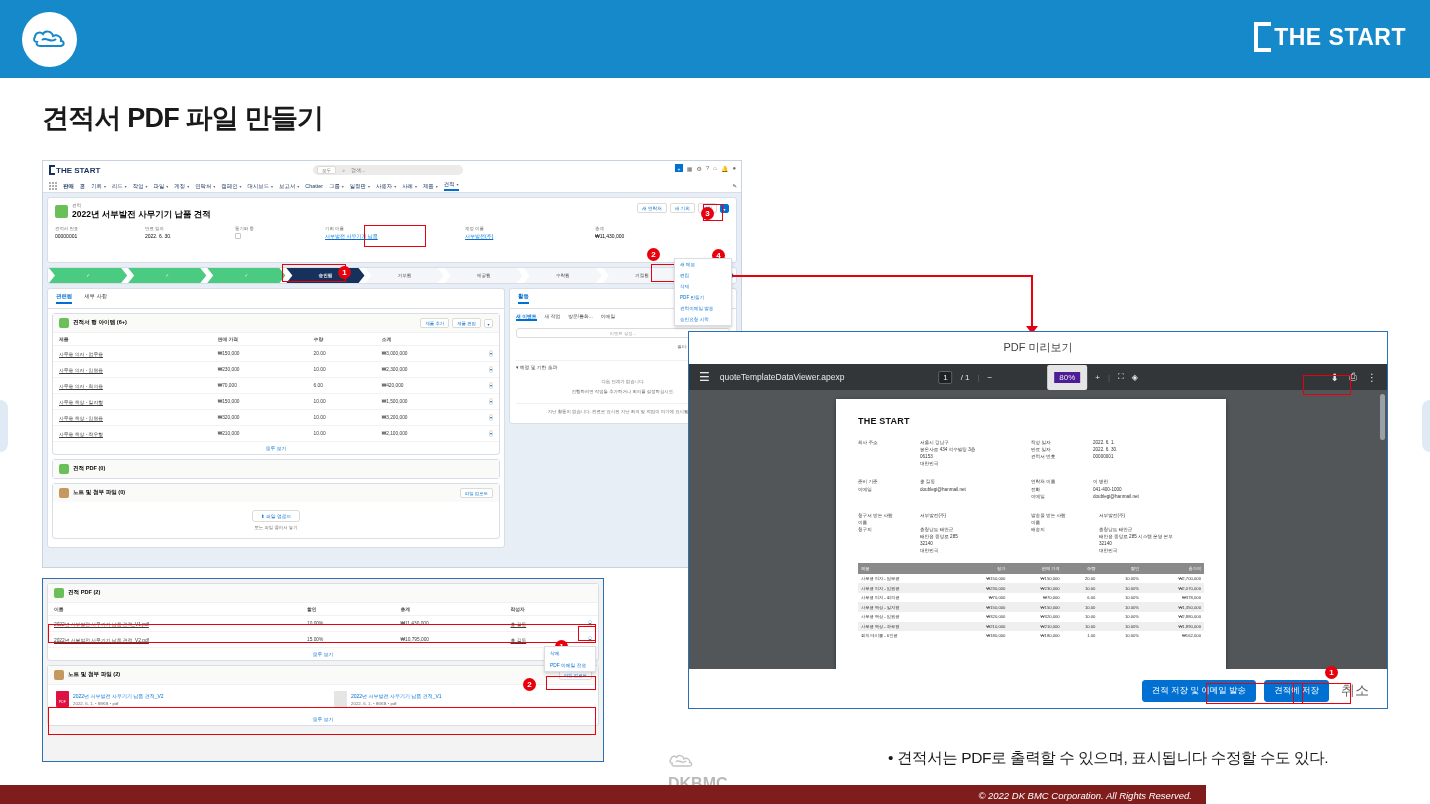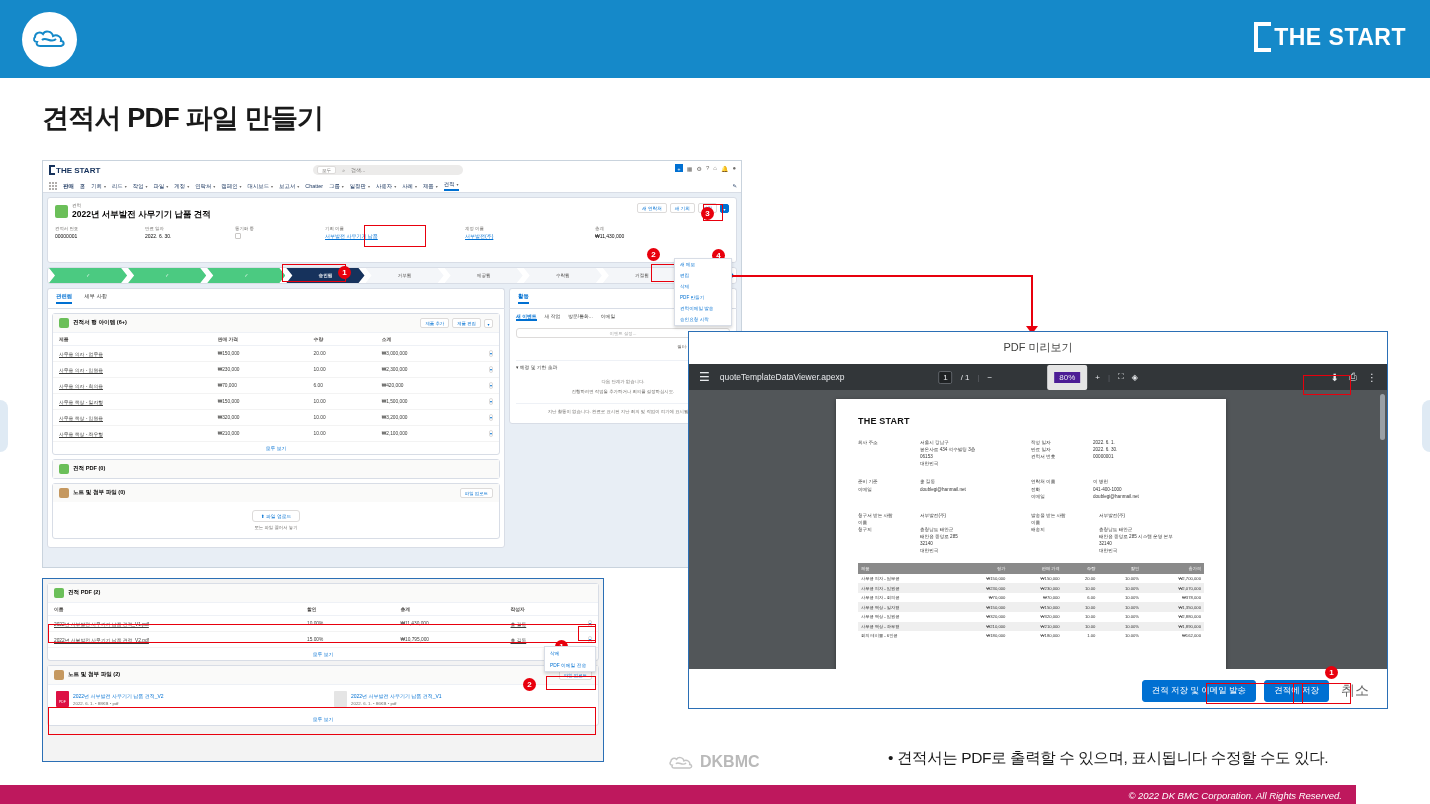--- a/index.html
+++ b/index.html
@@ -210,26 +210,26 @@
   .pdf-tbl tr.alt td { background:#efefef; }
   .pdf-scroll { position:absolute; right:2px; top:4px; width:5px; height:46px;
                 background:#9aa0a6; border-radius:3px; }
   .pdf-foot { height:44px; display:flex; align-items:center; justify-content:flex-end;
               gap:8px; padding-right:14px; }
   .btn-blue { background:#0070d2; color:#fff; border:1px solid #0070d2; border-radius:3px;
               font-size:8.5px; padding:4px 9px; }
   .btn-plain { color:#6b6b6b; font-size:14px; padding:4px 4px; }
 
   
-  .footer-logo { position:absolute; left:668px; top:753px; display:flex; align-items:flex-end;
-                 gap:6px; color:#b9b9b9; font-size:16px; font-weight:bold; }
+  .footer-logo { position:absolute; left:668px; top:753px; display:flex; align-items:flex-start;
+                 gap:6px; color:#b9b9b9; font-size:16px; font-weight:bold;flex-direction:column; }
   .bullet-note { position:absolute; left:888px; top:748px; font-size:15.5px; color:#1a1a1a;
                  letter-spacing:-0.4px; white-space:nowrap; }
-  .footer-bar { position:absolute; left:0; bottom:0; width:1356px; height:19px;
-                background:#be185d; }
+  .footer-bar { position:absolute; left:0; bottom:0; width:1206px; height:19px;
+                background:#7f1d1d; }
   .footer-copy { position:absolute; right:14px; bottom:3px; color:#ffffff; font-size:9.5px;
                  font-style:italic; }
   .side-tab-l { position:absolute; left:-8px; top:400px; width:16px; height:52px;
                 background:#dfeaf4; border-radius:8px; }
   .side-tab-r { position:absolute; right:-8px; top:400px; width:16px; height:52px;
                 background:#dfeaf4; border-radius:8px; }
   .arrow-line { position:absolute; background:#e8000d; }
 </style>
 </head>
 <body>

